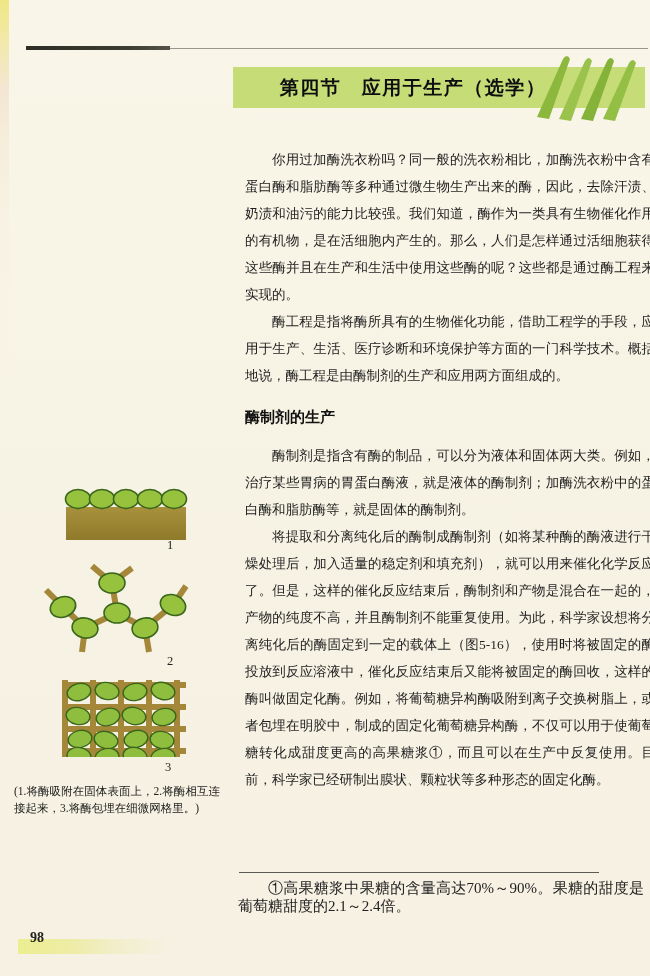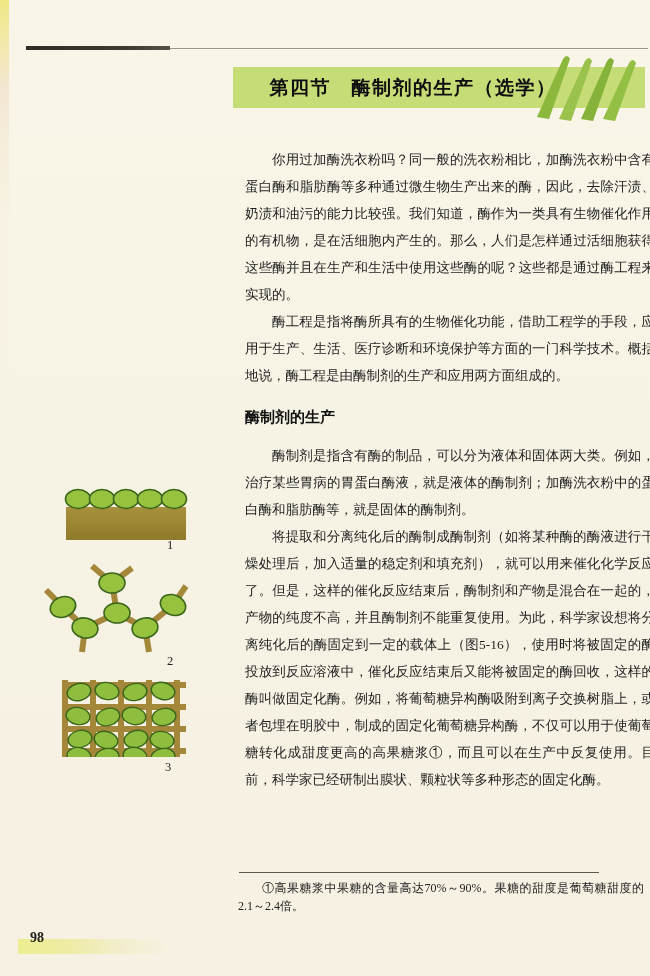--- a/index.html
+++ b/index.html
@@ -61,21 +61,21 @@
   }
   .fig-caption .cap-title{
     text-align:center;font-weight:bold;font-size:12px;margin-bottom:3px;
   }
   .fig-caption .cap-note{text-align:justify;}
   .footnote-rule{
     position:absolute;left:239px;top:872px;width:360px;height:1px;background:#5a5a52;
   }
   .footnote{
     position:absolute;left:238px;top:880px;width:406px;
-    font-size:12px;line-height:17.5px;text-align:justify;color:#222;
+    font-size:15px;line-height:17.5px;text-align:justify;color:#222;
   }
   .footnote p{margin:0;text-indent:2em;}
   .pageno-bar{
     position:absolute;left:18px;top:939px;width:152px;height:15px;
     background:linear-gradient(90deg,#ecee91 0%,#eeeca6 35%,#f2eecb 65%,rgba(244,240,210,0) 100%);
   }
   .pageno{
     position:absolute;left:30px;top:930px;
     font-size:14px;font-weight:bold;color:#22221e;
   }
@@ -89,21 +89,21 @@
   <div class="header-rule-thin"></div>
   <div class="header-rule-dark"></div>
 
   <div class="banner">
     <svg class="banner-leaves" width="112" height="66" viewBox="0 0 112 66">
       <path d="M2,62 L28,4 Q32,-2 35,4 L14,64 Z" fill="#8cb83e"></path>
       <path d="M24,64 L50,6 Q54,0 57,6 L36,66 Z" fill="#9ac24c"></path>
       <path d="M46,64 L72,6 Q76,0 79,6 L58,66 Z" fill="#85b239"></path>
       <path d="M68,64 L94,8 Q98,2 101,8 L80,66 Z" fill="#94bf45"></path>
     </svg>
-    <div class="banner-title">第四节　酶制剂的生产（选学）</div>
+    <div class="banner-title">第四节　应用于生产（选学）</div>
   </div>
 
   <div class="body-col">
     <p>你用过加酶洗衣粉吗？同一般的洗衣粉相比，加酶洗衣粉中含有蛋白酶和脂肪酶等多种通过微生物生产出来的酶，因此，去除汗渍、奶渍和油污的能力比较强。我们知道，酶作为一类具有生物催化作用的有机物，是在活细胞内产生的。那么，人们是怎样通过活细胞获得这些酶并且在生产和生活中使用这些酶的呢？这些都是通过酶工程来实现的。</p>
     <p>酶工程是指将酶所具有的生物催化功能，借助工程学的手段，应用于生产、生活、医疗诊断和环境保护等方面的一门科学技术。概括地说，酶工程是由酶制剂的生产和应用两方面组成的。</p>
     <div class="sub-heading">酶制剂的生产</div>
     <p>酶制剂是指含有酶的制品，可以分为液体和固体两大类。例如，治疗某些胃病的胃蛋白酶液，就是液体的酶制剂；加酶洗衣粉中的蛋白酶和脂肪酶等，就是固体的酶制剂。</p>
     <p>将提取和分离纯化后的酶制成酶制剂（如将某种酶的酶液进行干燥处理后，加入适量的稳定剂和填充剂），就可以用来催化化学反应了。但是，这样的催化反应结束后，酶制剂和产物是混合在一起的，产物的纯度不高，并且酶制剂不能重复使用。为此，科学家设想将分离纯化后的酶固定到一定的载体上（图5-16），使用时将被固定的酶投放到反应溶液中，催化反应结束后又能将被固定的酶回收，这样的酶叫做固定化酶。例如，将葡萄糖异构酶吸附到离子交换树脂上，或者包埋在明胶中，制成的固定化葡萄糖异构酶，不仅可以用于使葡萄糖转化成甜度更高的高果糖浆①，而且可以在生产中反复使用。目前，科学家已经研制出膜状、颗粒状等多种形态的固定化酶。</p>
   </div>
 
@@ -177,20 +177,21 @@
         <ellipse cx="100" cy="60" rx="12" ry="8.5" transform="rotate(10 100 60)"></ellipse>
         <ellipse cx="17" cy="76" rx="12" ry="8.5" transform="rotate(8 17 76)"></ellipse>
         <ellipse cx="45" cy="77" rx="12" ry="8.5" transform="rotate(-10 45 77)"></ellipse>
         <ellipse cx="73" cy="76" rx="12" ry="8.5" transform="rotate(12 73 76)"></ellipse>
         <ellipse cx="101" cy="77" rx="12" ry="8.5" transform="rotate(-8 101 77)"></ellipse>
       </g>
     </svg>
     <div class="fig-label" style="left:165px;top:760px;">3</div>
 
     <div class="fig-caption">
+      <div class="cap-note">(1.将酶吸附在固体表面上，2.将酶相互连接起来，3.将酶包埋在细微网格里。)</div>
     </div>
   </div>
 
   <div class="footnote-rule"></div>
   <div class="footnote">
     <p>①高果糖浆中果糖的含量高达70%～90%。果糖的甜度是葡萄糖甜度的2.1～2.4倍。</p>
   </div>
 
   <div class="pageno-bar"></div>
   <div class="pageno">98</div>

